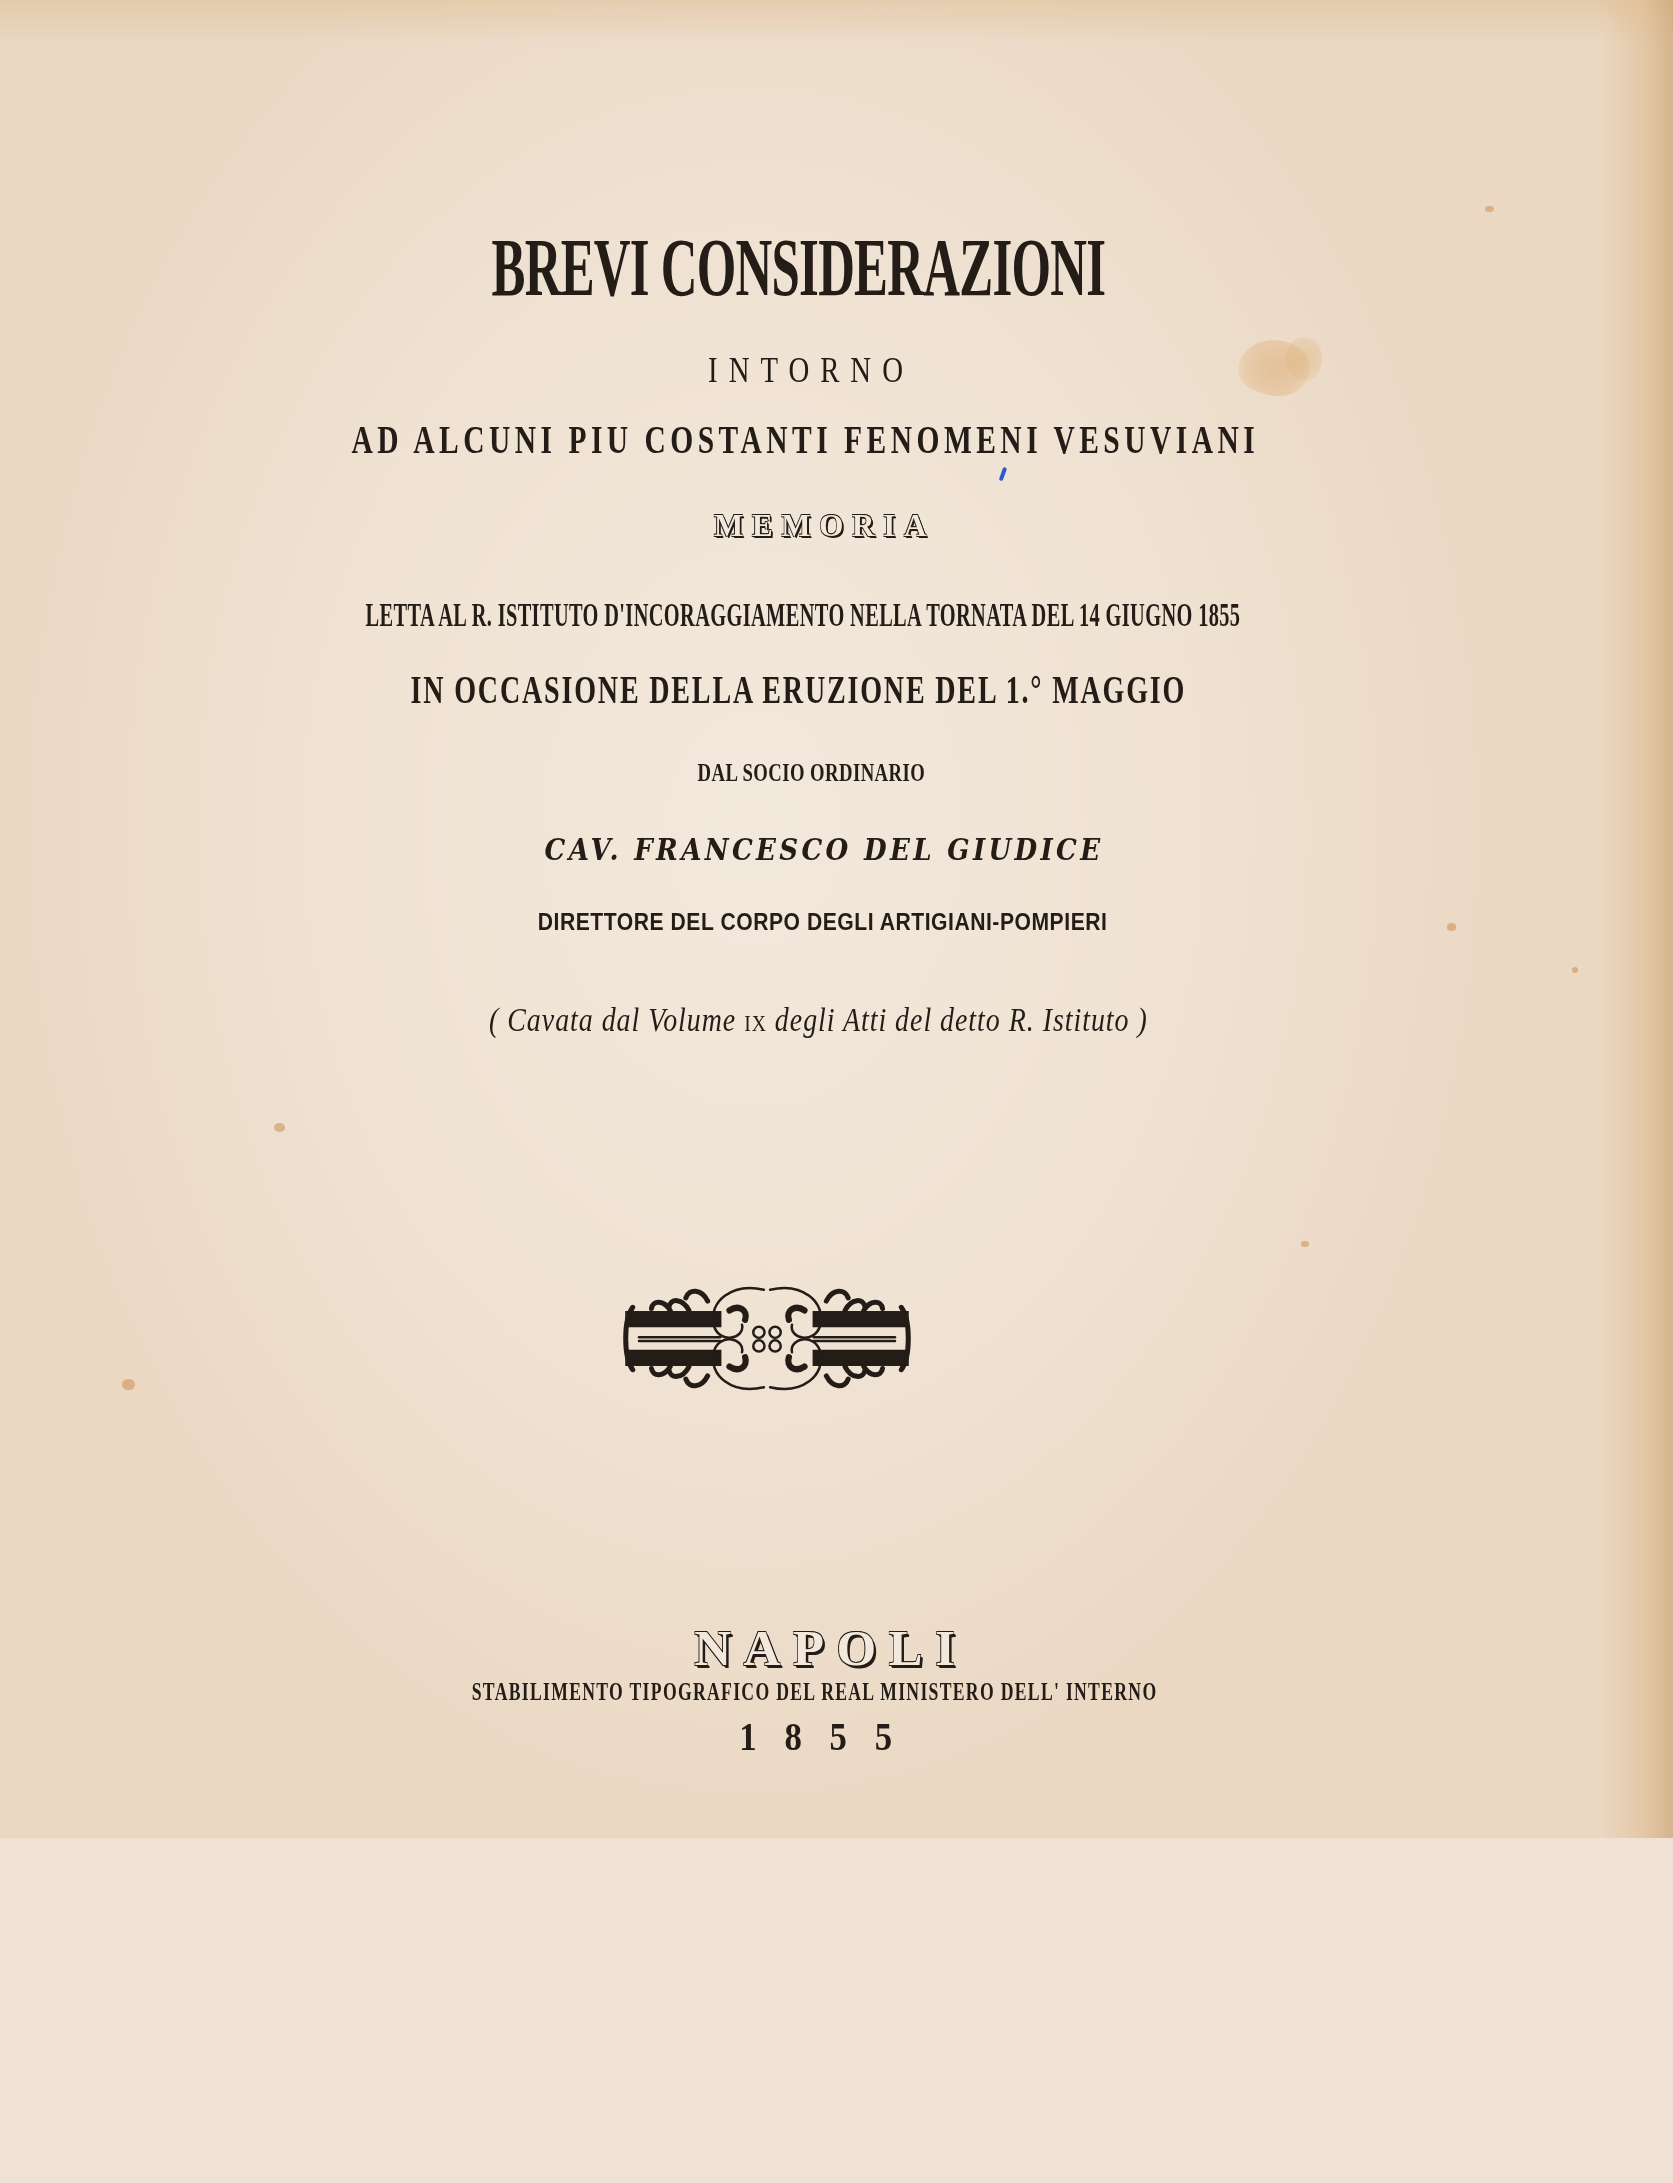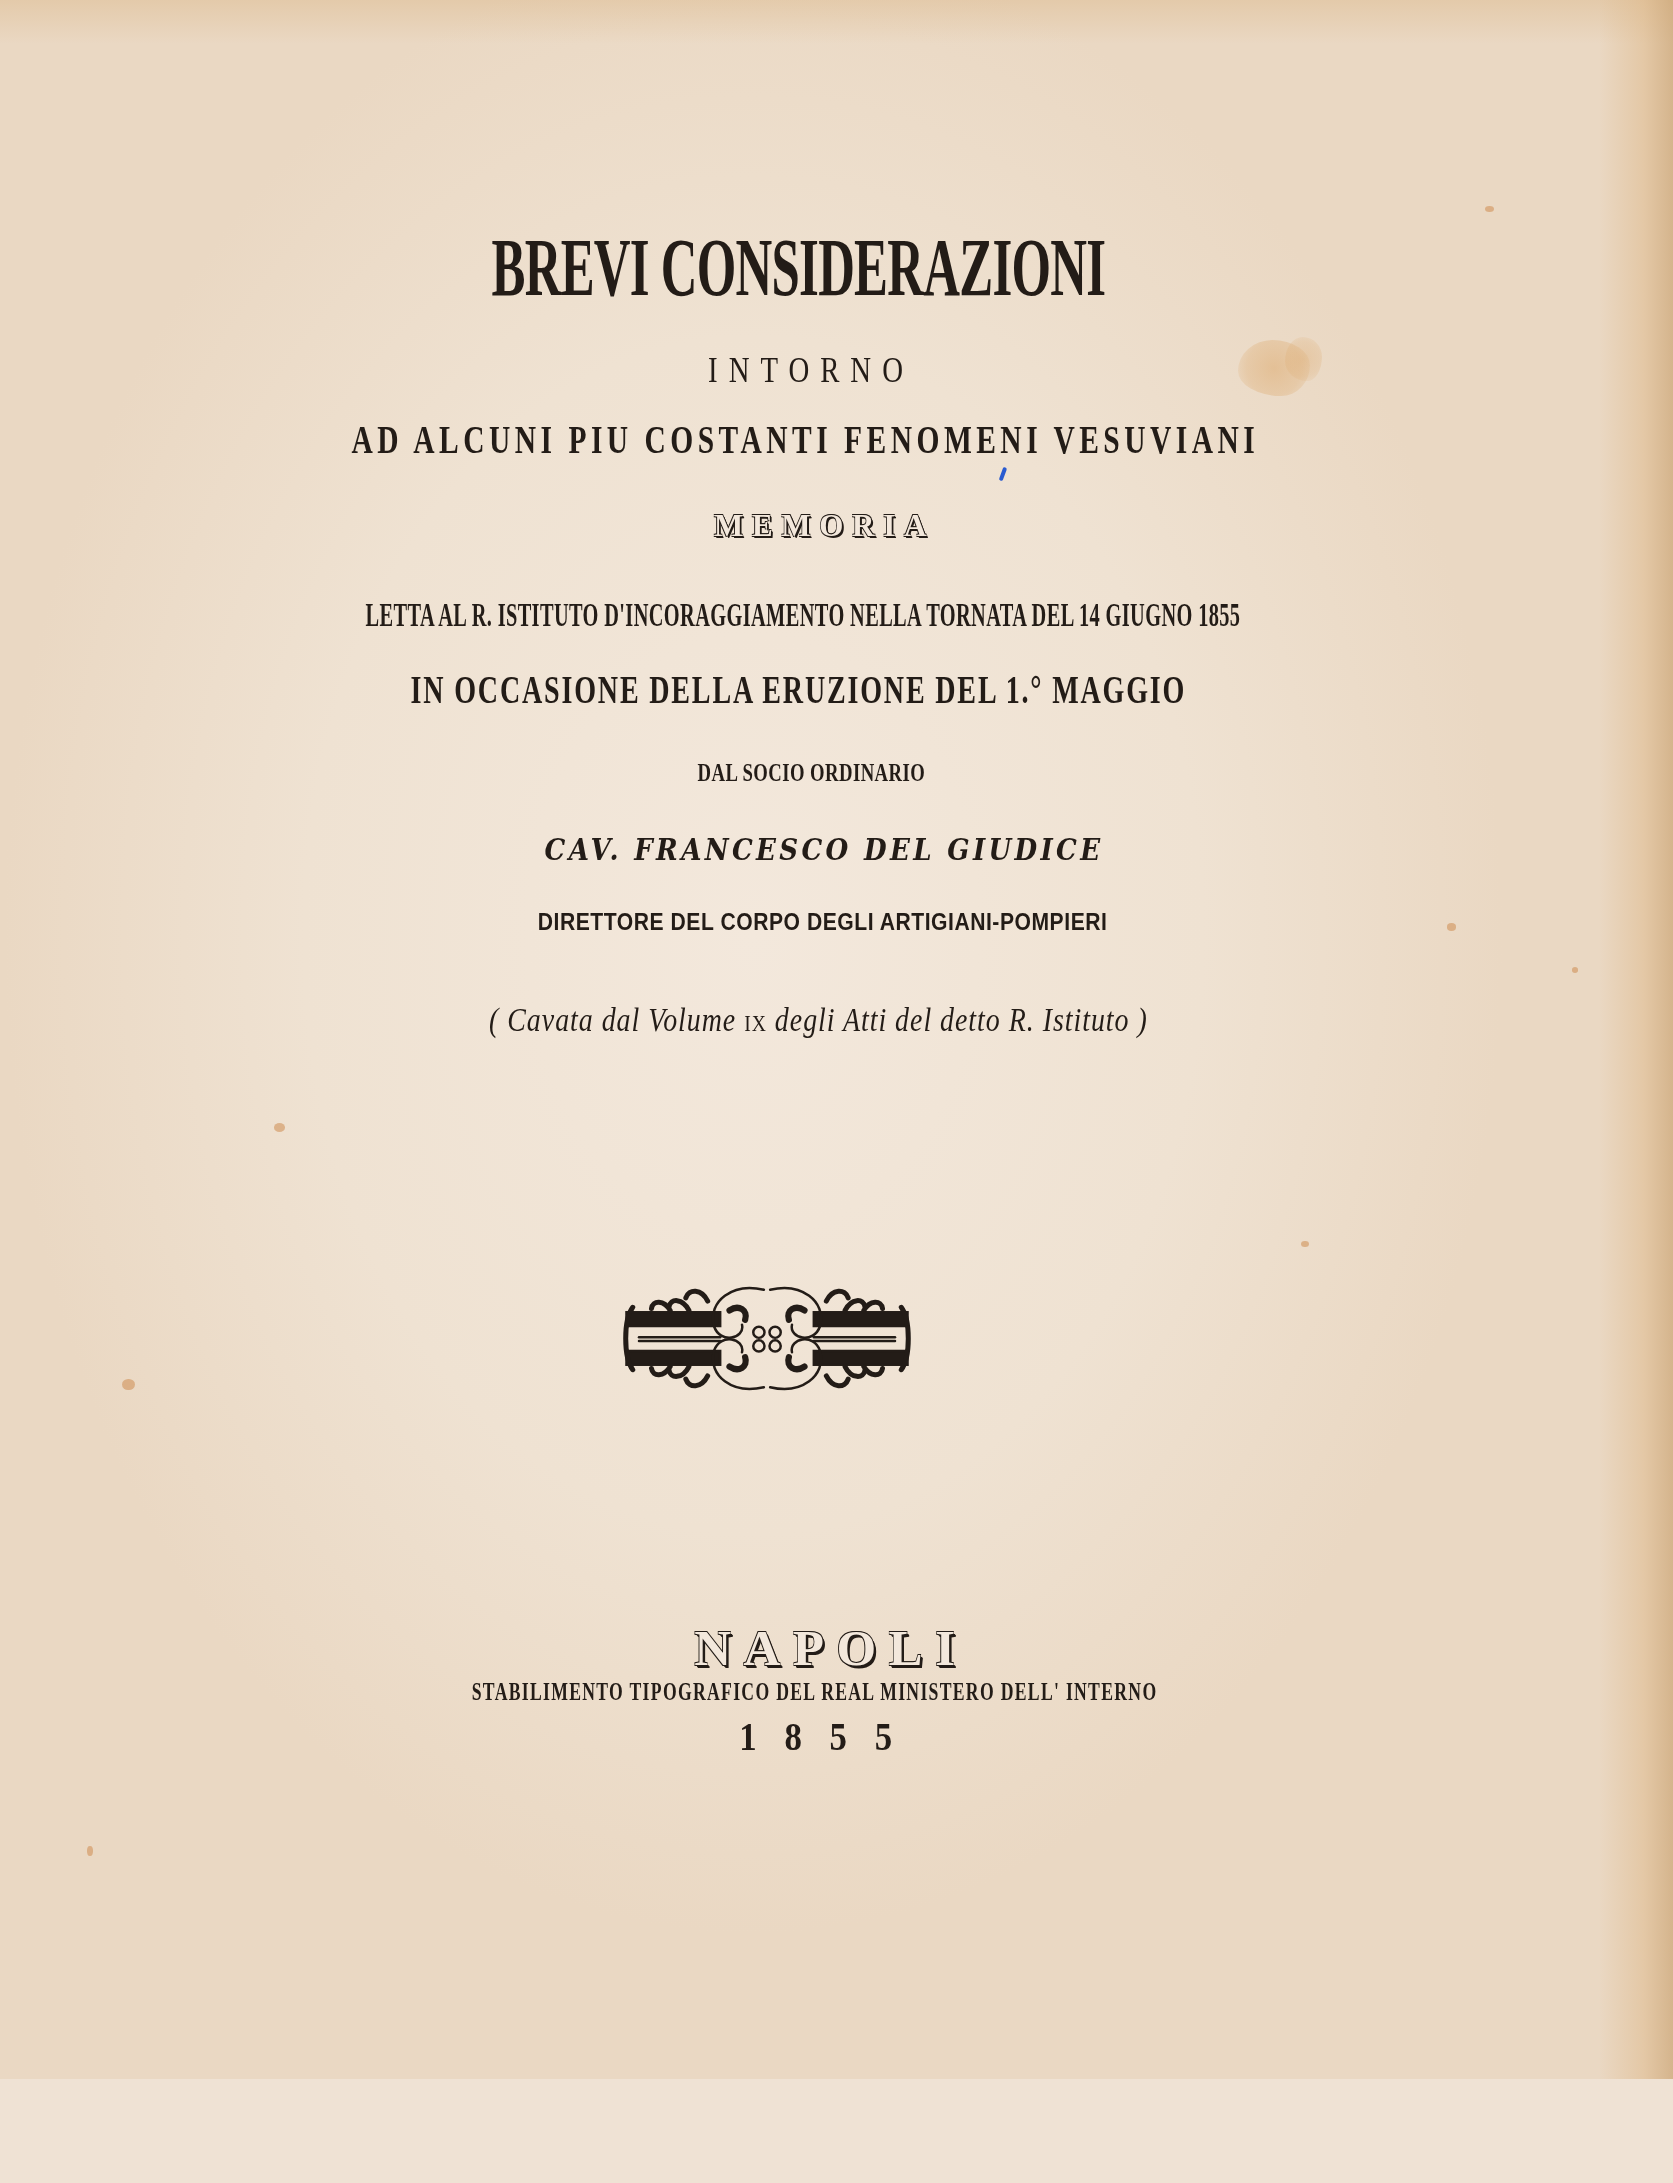--- a/index.html
+++ b/index.html
@@ -2,21 +2,21 @@
 <html style="font-size:10px"><head>
   <meta charset="utf-8">
   <style>
     html, body { margin: 0; padding: 0; }
     body {
       width: 1674px; height: 2183px; overflow: hidden;
       background: #efe2d4;
       font-family: "DejaVu Serif", serif;
     }
     .page {
-      position: relative; width: 1674px; height: 2079px;
+      position: relative; width: 1674px; height: 1838px;
       background:
         radial-gradient(ellipse 749px 998px at 45% 45%, #f3e8dc 0%, #efe2d2 60%, #ead8c3 100%);
       overflow: hidden;
     }
     .edge-right {
       position: absolute; top: 0; right: 0; width: 75px; height: 2183px;
       background: linear-gradient(90deg, rgba(230,200,160,0) 0%, rgba(220,180,130,0.45) 60%, rgba(200,160,110,0.65) 100%);
     }
     .edge-top {
       position: absolute; top: 0; left: 0; width: 1674px; height: 44px;

